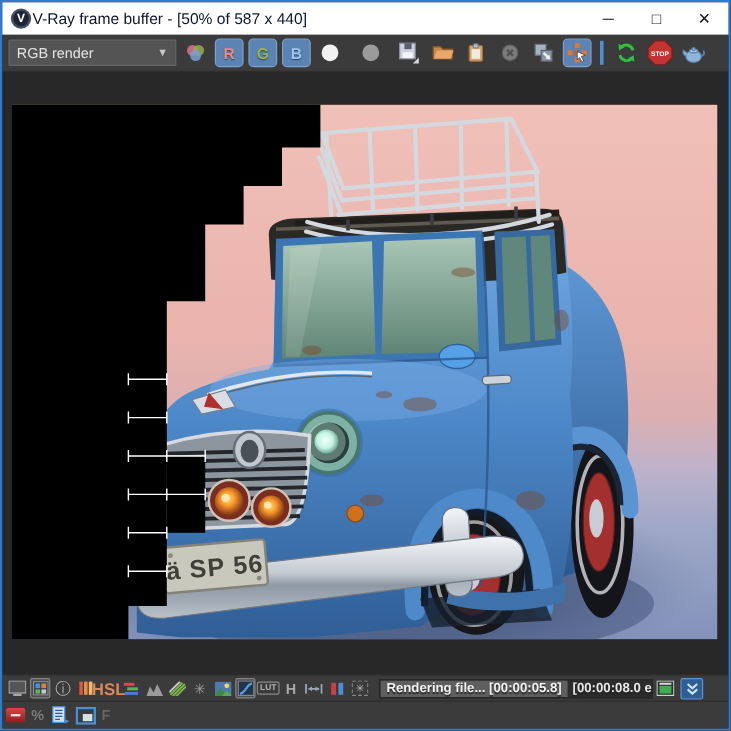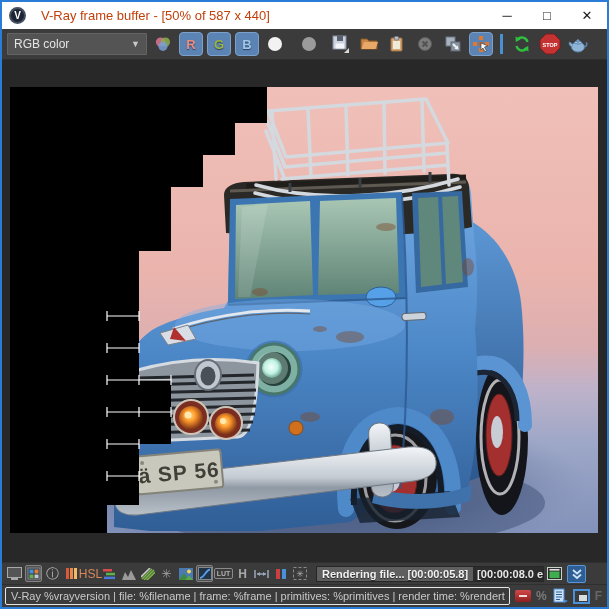--- a/index.html
+++ b/index.html
@@ -4,21 +4,21 @@
 <style>
   html,body{margin:0;padding:0;background:#555;}
   body{width:609px;height:609px;overflow:hidden;font-family:"Liberation Sans",sans-serif;position:relative;}
   *{box-sizing:border-box;}
   .window{position:absolute;inset:0;border:2px solid #2b7cd6;background:#272727;display:flex;flex-direction:column;}
 
   
   .titlebar{height:27px;background:#ffffff;display:flex;align-items:center;padding-left:7px;flex:none;}
   .vray-logo{width:17px;height:17px;border-radius:50%;background:#1d2433;border:2px solid #454f63;color:#fff;
     font-size:10px;font-weight:bold;display:flex;align-items:center;justify-content:center;flex:none;}
-  .title-text{font-size:13px;color:#c2410c;margin-left:15px;white-space:nowrap;}
+  .title-text{font-size:13px;color:#0f172a;margin-left:1px;white-space:nowrap;}
   .win-controls{margin-left:auto;display:flex;height:100%;}
   .win-btn{width:40px;height:100%;display:flex;align-items:center;justify-content:center;font-size:13px;color:#1a1a1a;}
 
   
   .toolbar{height:31px;background:#3b3b3b;border-bottom:1px solid #2e2e2e;display:flex;align-items:center;
     padding:0 5px;gap:4px;flex:none;}
   .dropdown{width:140px;height:22px;background:#545454;border:1px solid #646464;color:#e4e4e4;font-size:12px;
     display:flex;align-items:center;padding:0 6px;justify-content:space-between;border-radius:1px;}
   .dropdown .caret{color:#c8c8c8;font-size:9px;}
   .tbtn{width:24px;height:24px;display:flex;align-items:center;justify-content:center;border-radius:4px;flex:none;}
@@ -66,21 +66,21 @@
     <div class="title-text">V-Ray frame buffer - [50% of 587 x 440]</div>
     <div class="win-controls">
       <div class="win-btn">─</div>
       <div class="win-btn">□</div>
       <div class="win-btn">✕</div>
     </div>
   </div>
 
   <div class="toolbar">
     <div class="dropdown">
-      <span>RGB color</span>
+      <span>RGB render</span>
       <span class="caret">▼</span>
     </div>
     <div class="tbtn">
       <svg width="18" height="18">
         <circle cx="6.5" cy="7" r="4.6" fill="#dd7490" fill-opacity="0.85"></circle>
         <circle cx="11.5" cy="7" r="4.6" fill="#8fae4e" fill-opacity="0.85"></circle>
         <circle cx="9" cy="11.3" r="4.6" fill="#7a9fd4" fill-opacity="0.85"></circle>
       </svg>
     </div>
     <div class="tbtn blue">
@@ -356,21 +356,21 @@
       <span class="glyph" style="font-size:13px;color:#b4b4b4">ⓘ</span>
     </div>
     <div class="bbtn">
       <svg width="12" height="13">
         <rect x="0" y="1" width="3" height="11" fill="#d85a3a"></rect>
           <rect x="4" y="1" width="3" height="11" fill="#e88a4a"></rect>
         <rect x="8" y="1" width="3" height="11" fill="#f4b86a"></rect>
       </svg>
     </div>
     <div class="bbtn">
-      <span class="glyph" style="font-size:12px;font-weight:normal;color:#d8885a">HSL</span>
+      <span class="glyph" style="font-size:14px;font-weight:bold;color:#d8885a">HSL</span>
     </div>
     <div class="bbtn">
       <svg width="14" height="12">
         <rect x="0" y="1" width="9" height="2.5" fill="#d84a4a"></rect>
           <rect x="3" y="4.8" width="9" height="2.5" fill="#5ab44a"></rect>
         <rect x="1" y="8.6" width="11" height="2.5" fill="#4a7ad8"></rect>
       </svg>
     </div>
     <div class="bbtn">
       <svg width="14" height="12">
@@ -441,23 +441,20 @@
       </svg>
     </div>
     <div class="chev-btn">
       <svg width="12" height="12">
         <path d="M2,2 L6,5.5 L10,2 M2,6.5 L6,10 L10,6.5" fill="none" stroke="#cfe2f6" stroke-width="1.8"></path>
       </svg>
     </div>
   </div>
 
   <div class="statusbar">
-    <div class="stamp-field">
-      <span>V-Ray %vrayversion | file: %filename | frame: %frame | primitives: %primitives | render time: %rendert</span>
-    </div>
     <div class="stamp-red">
         <i></i>
       </div>
     <span class="pct">%</span>
     <svg width="16" height="16">
       <rect x="2" y="1" width="10" height="13" fill="#cfe0f4" stroke="#4a90d9"></rect>
       <path d="M4,4 H10 M4,6.5 H10 M4,9 H10 M4,11.5 H8" stroke="#2a5f96" stroke-width="1.2"></path>
       <polygon points="11,11 16,13 12,15" fill="#4a90d9"></polygon>
     </svg>
     <svg width="17" height="15">

